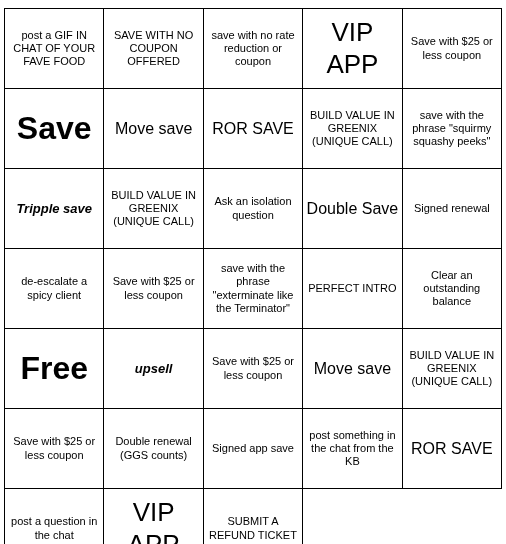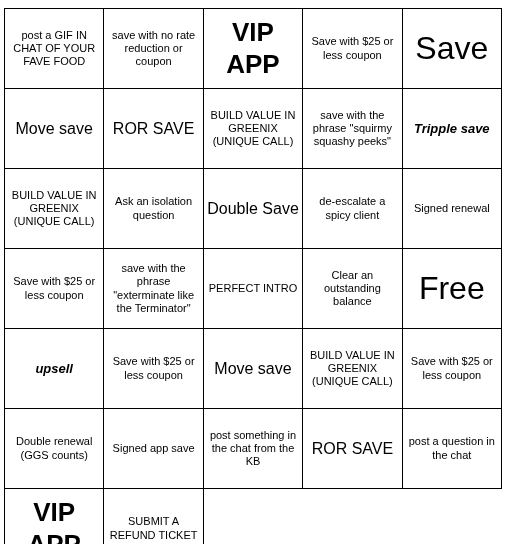--- a/index.html
+++ b/index.html
@@ -43,59 +43,60 @@
       font-size: 11px;
       line-height: 1.2;
       cursor: pointer;
     }
     .bingo-cell.large-text {
       font-size: 16px;
       font-weight: normal;
     }
     .bingo-cell.xl-text {
       font-size: 26px;
-      font-weight: bold;
+      font-weight: normal;
     }
     .bingo-cell.xxl-text {
       font-size: 32px;
-      font-weight: normal;
+      font-weight: bold;
     }
     .bingo-cell.medium-text {
       font-size: 13px;
       font-weight: bold;
       font-style: italic;
     }
   </style>
 </head>
 <body>
 
 <div class="bingo-container">
   <div class="bingo-header">
     <div class="bingo-header-cell"></div>
     <div class="bingo-header-cell"></div>
     <div class="bingo-header-cell"></div>
     <div class="bingo-header-cell"></div>
     <div class="bingo-header-cell"></div>
   </div>
   <div class="bingo-grid" id="grid-container">
   <div class="bingo-cell ">post a GIF IN CHAT OF YOUR FAVE FOOD</div>
+      <div class="bingo-cell ">SAVE WITH NO COUPON OFFERED</div>
       <div class="bingo-cell ">save with no rate reduction or coupon</div>
       <div class="bingo-cell xl-text">VIP APP</div>
       <div class="bingo-cell ">Save with $25 or less coupon</div>
       <div class="bingo-cell xxl-text">Save</div>
       <div class="bingo-cell large-text">Move save</div>
       <div class="bingo-cell large-text">ROR SAVE</div>
       <div class="bingo-cell ">BUILD VALUE IN GREENIX (UNIQUE CALL)</div>
       <div class="bingo-cell ">save with the phrase "squirmy squashy peeks"</div>
       <div class="bingo-cell medium-text">Tripple save</div>
       <div class="bingo-cell ">BUILD VALUE IN GREENIX (UNIQUE CALL)</div>
       <div class="bingo-cell ">Ask an isolation question</div>
       <div class="bingo-cell large-text">Double Save</div>
+      <div class="bingo-cell ">Signed renewal</div>
       <div class="bingo-cell ">de-escalate a spicy client</div>
-      <div class="bingo-cell ">Signed renewal</div>
       <div class="bingo-cell ">Save with $25 or less coupon</div>
       <div class="bingo-cell ">save with the phrase "exterminate like the Terminator"</div>
       <div class="bingo-cell ">PERFECT INTRO</div>
       <div class="bingo-cell ">Clear an outstanding balance</div>
       <div class="bingo-cell xxl-text">Free</div>
       <div class="bingo-cell medium-text">upsell</div>
       <div class="bingo-cell ">Save with $25 or less coupon</div>
       <div class="bingo-cell large-text">Move save</div>
       <div class="bingo-cell ">BUILD VALUE IN GREENIX (UNIQUE CALL)</div>
       <div class="bingo-cell ">Save with $25 or less coupon</div>

